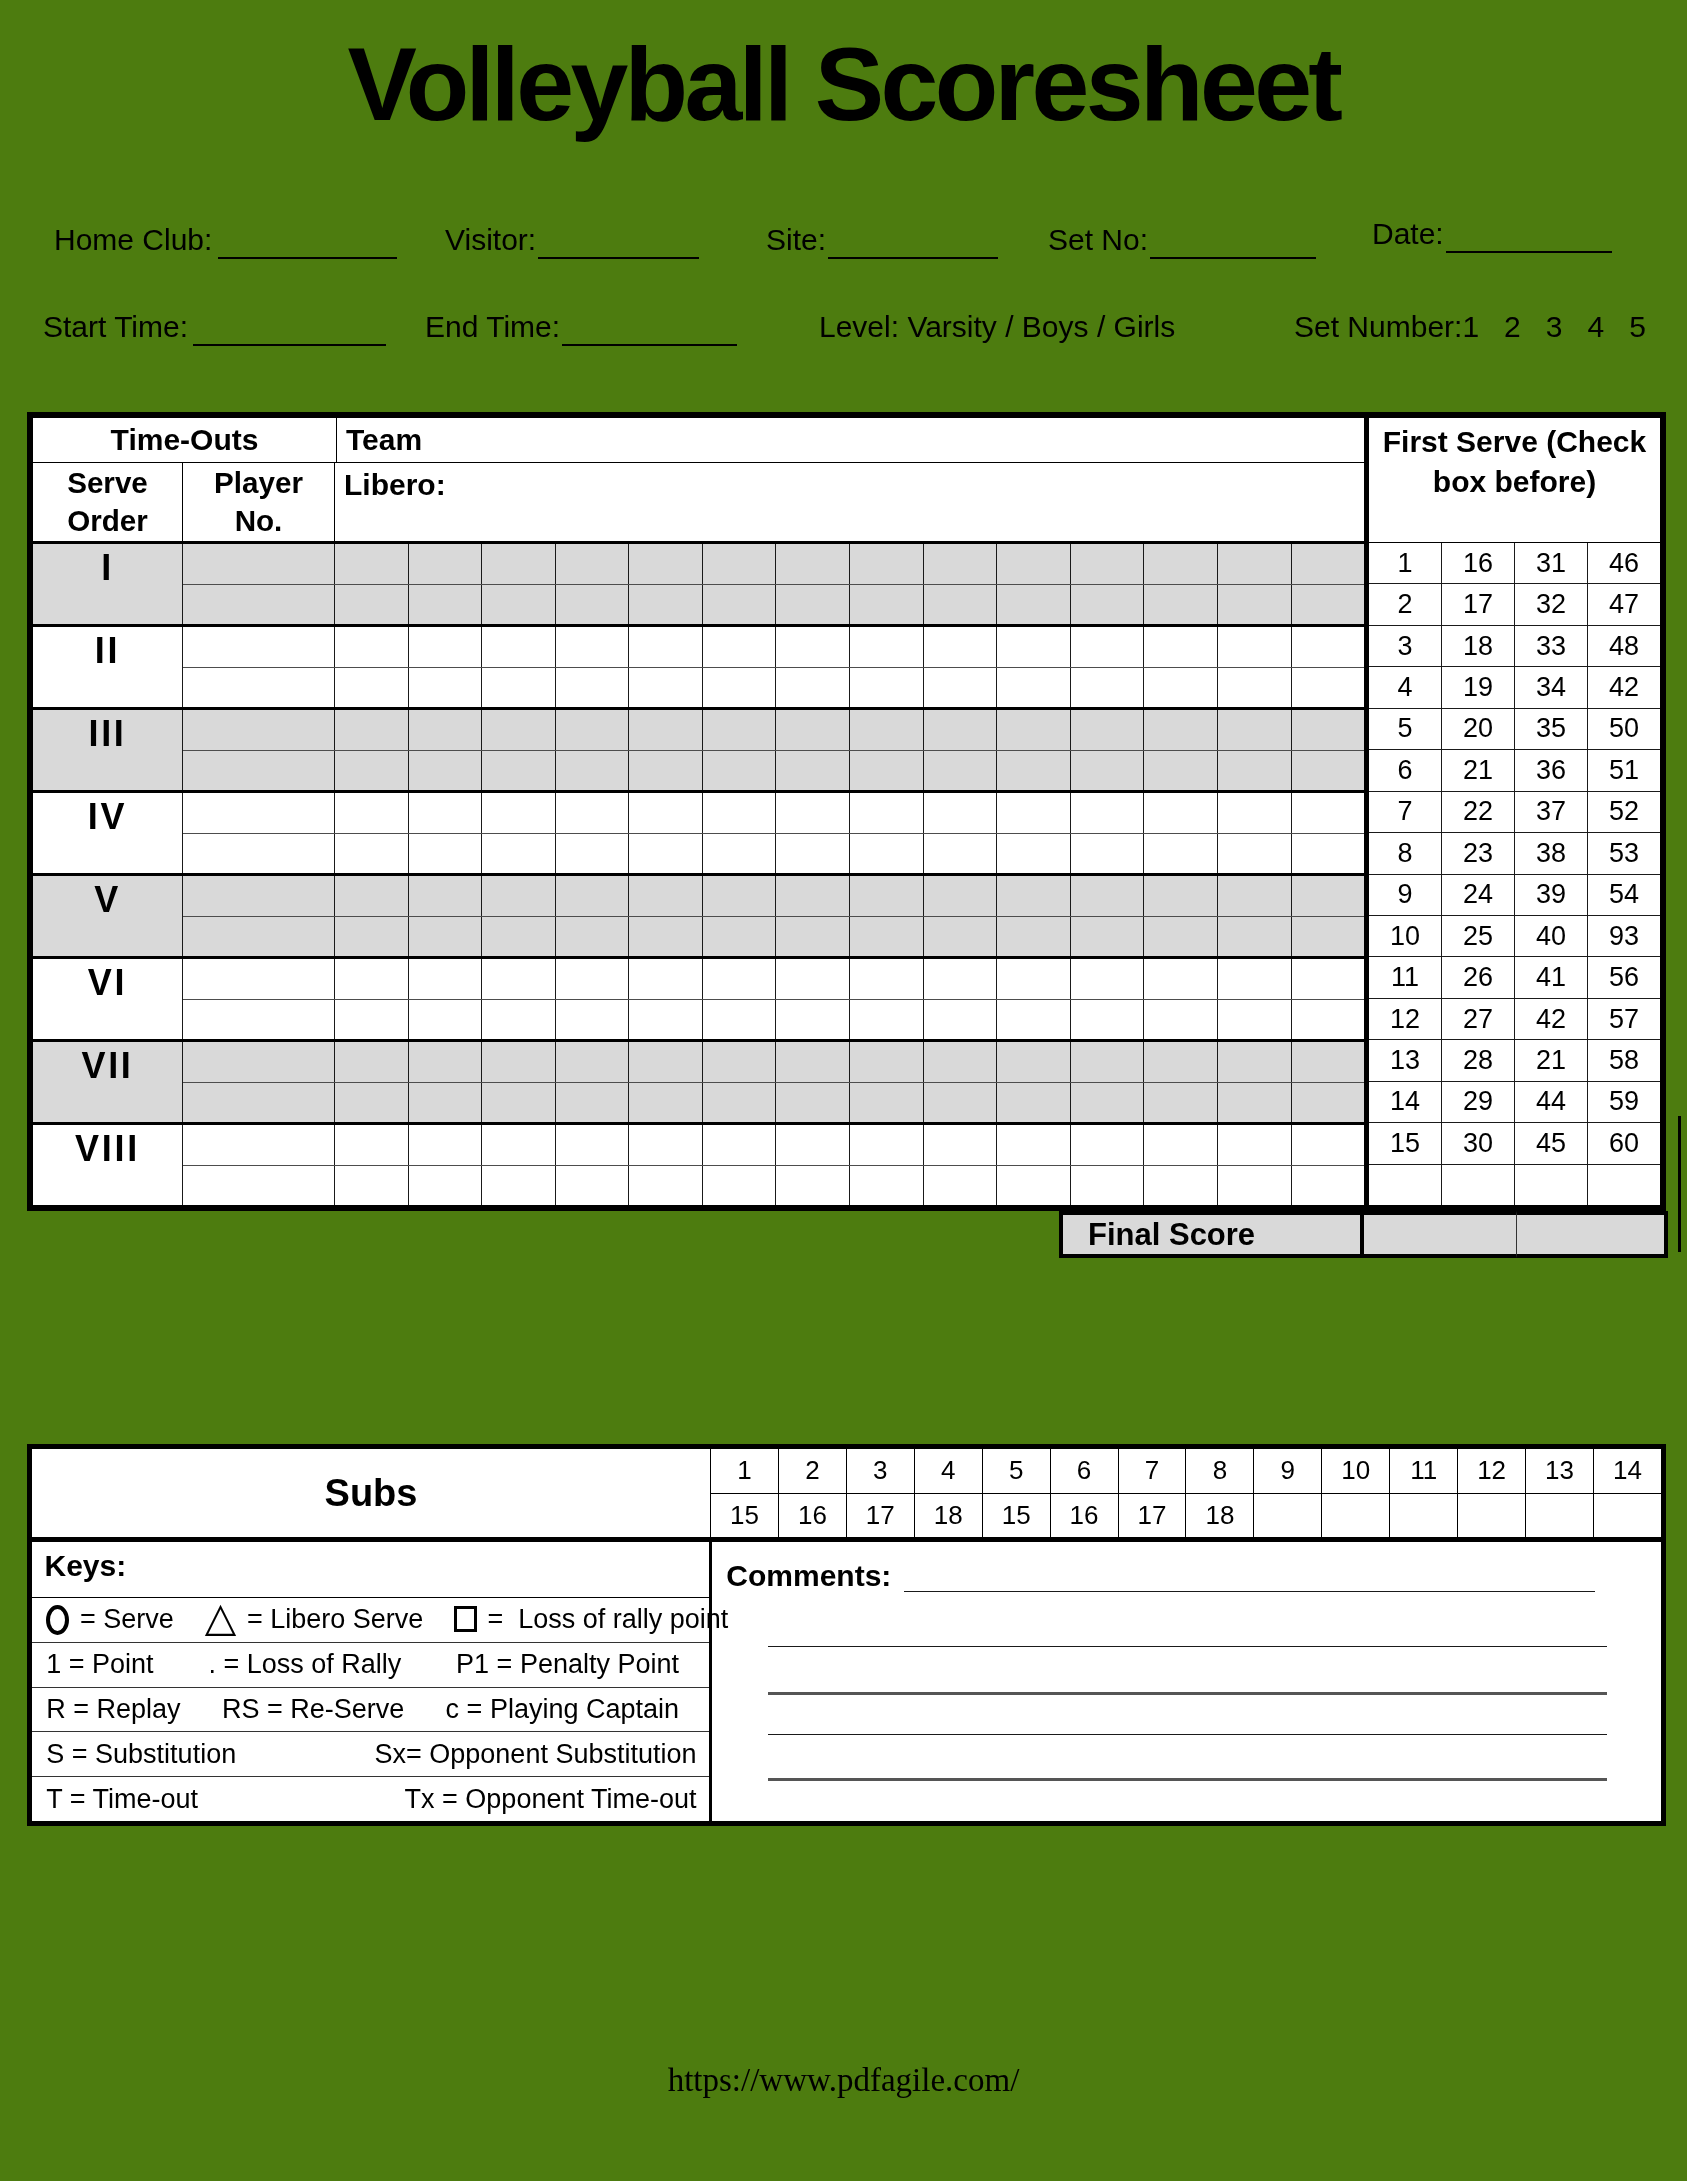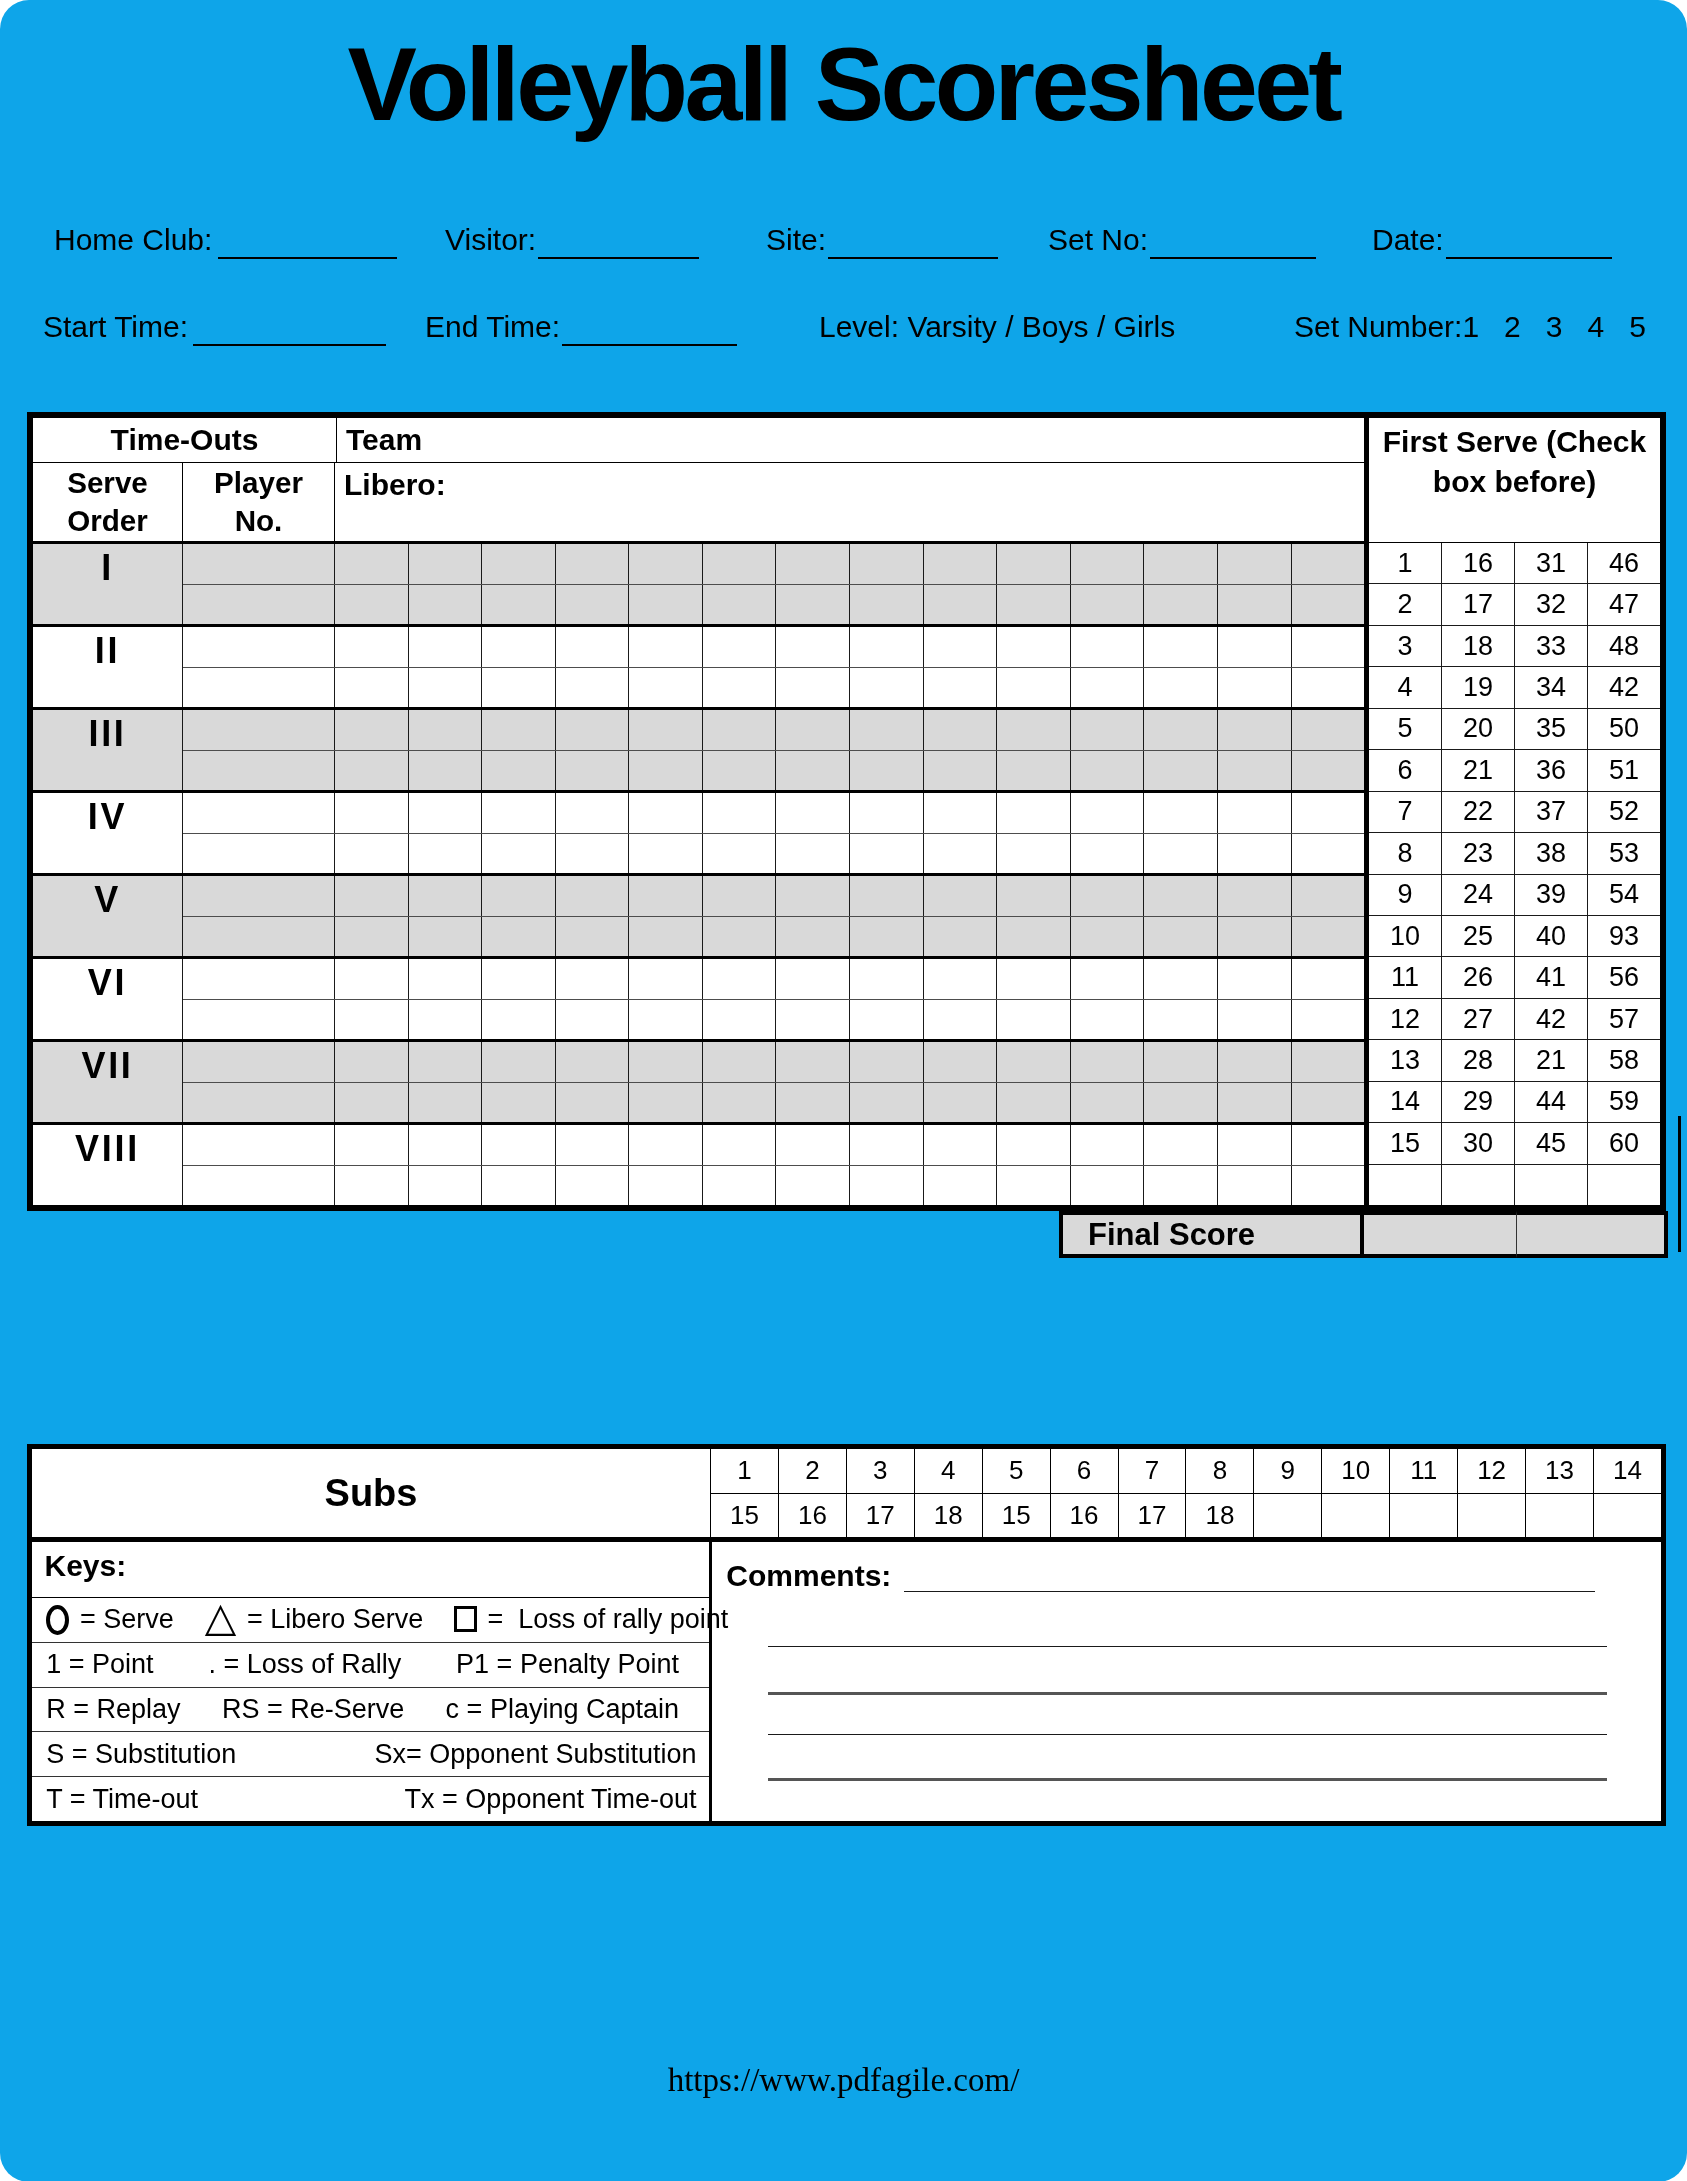--- a/index.html
+++ b/index.html
@@ -1,34 +1,34 @@
 <!DOCTYPE html>
 <html style="font-size:14.3px"><head>
 <meta charset="utf-8">
 <style>
   * { margin:0; padding:0; box-sizing:border-box; }
   html,body { background:#fff; }
   .sheet {
-    position:relative; width:1687px; height:2182px; background:#0ea5e9;
-    font-family:"Liberation Sans", sans-serif; color:#000; overflow:hidden;border-radius:29px;
+    position:relative; width:1687px; height:2182px; background:#4d7c0f;
+    font-family:"Liberation Sans", sans-serif; color:#000; overflow:hidden;
   }
   
   .title {
     position:absolute; top:25px; left:0; width:100%;
     text-align:center; font-size:104px; font-weight:bold; letter-spacing:-3.6px;
   }
   
   .field { position:absolute; display:flex; align-items:flex-end; font-size:30px; }
   .field .lbl { line-height:39px; }
   .uline { display:inline-block; border-bottom:2.7px solid #000; height:38px; margin-left:5.4px; }
   .f-home    { left:54px;   top:220px; }  .f-home .uline    { width:179px; }
   .f-visitor { left:445px;  top:220px; }  .f-visitor .uline { width:161px; margin-left:1.8px; }
   .f-site    { left:766px;  top:220px; }  .f-site .uline    { width:170px; margin-left:1.8px; }
   .f-setno   { left:1048px; top:220px; }  .f-setno .uline   { width:166px; margin-left:1.8px; }
-  .f-date    { left:1372px; top:220px; }  .f-date .uline    { width:166px; margin-left:1.8px; }
+  .f-date    { left:1372px; top:214px; }  .f-date .uline    { width:166px; margin-left:1.8px; }
   .f-start   { left:43px;   top:307px; }  .f-start .uline   { width:193px; }
   .f-end     { left:425px;  top:307px; }  .f-end .uline     { width:175px; margin-left:1.8px; }
   .f-level   { left:819px;  top:307px; }
   .f-setnum  { left:1294px; top:307px; }
   .pre { white-space:pre; }
   
   .main-table {
     position:absolute; left:27px; top:412px; width:1639px; height:799px;
     border:6.3px solid #000; display:flex; background:#fff;
   }

